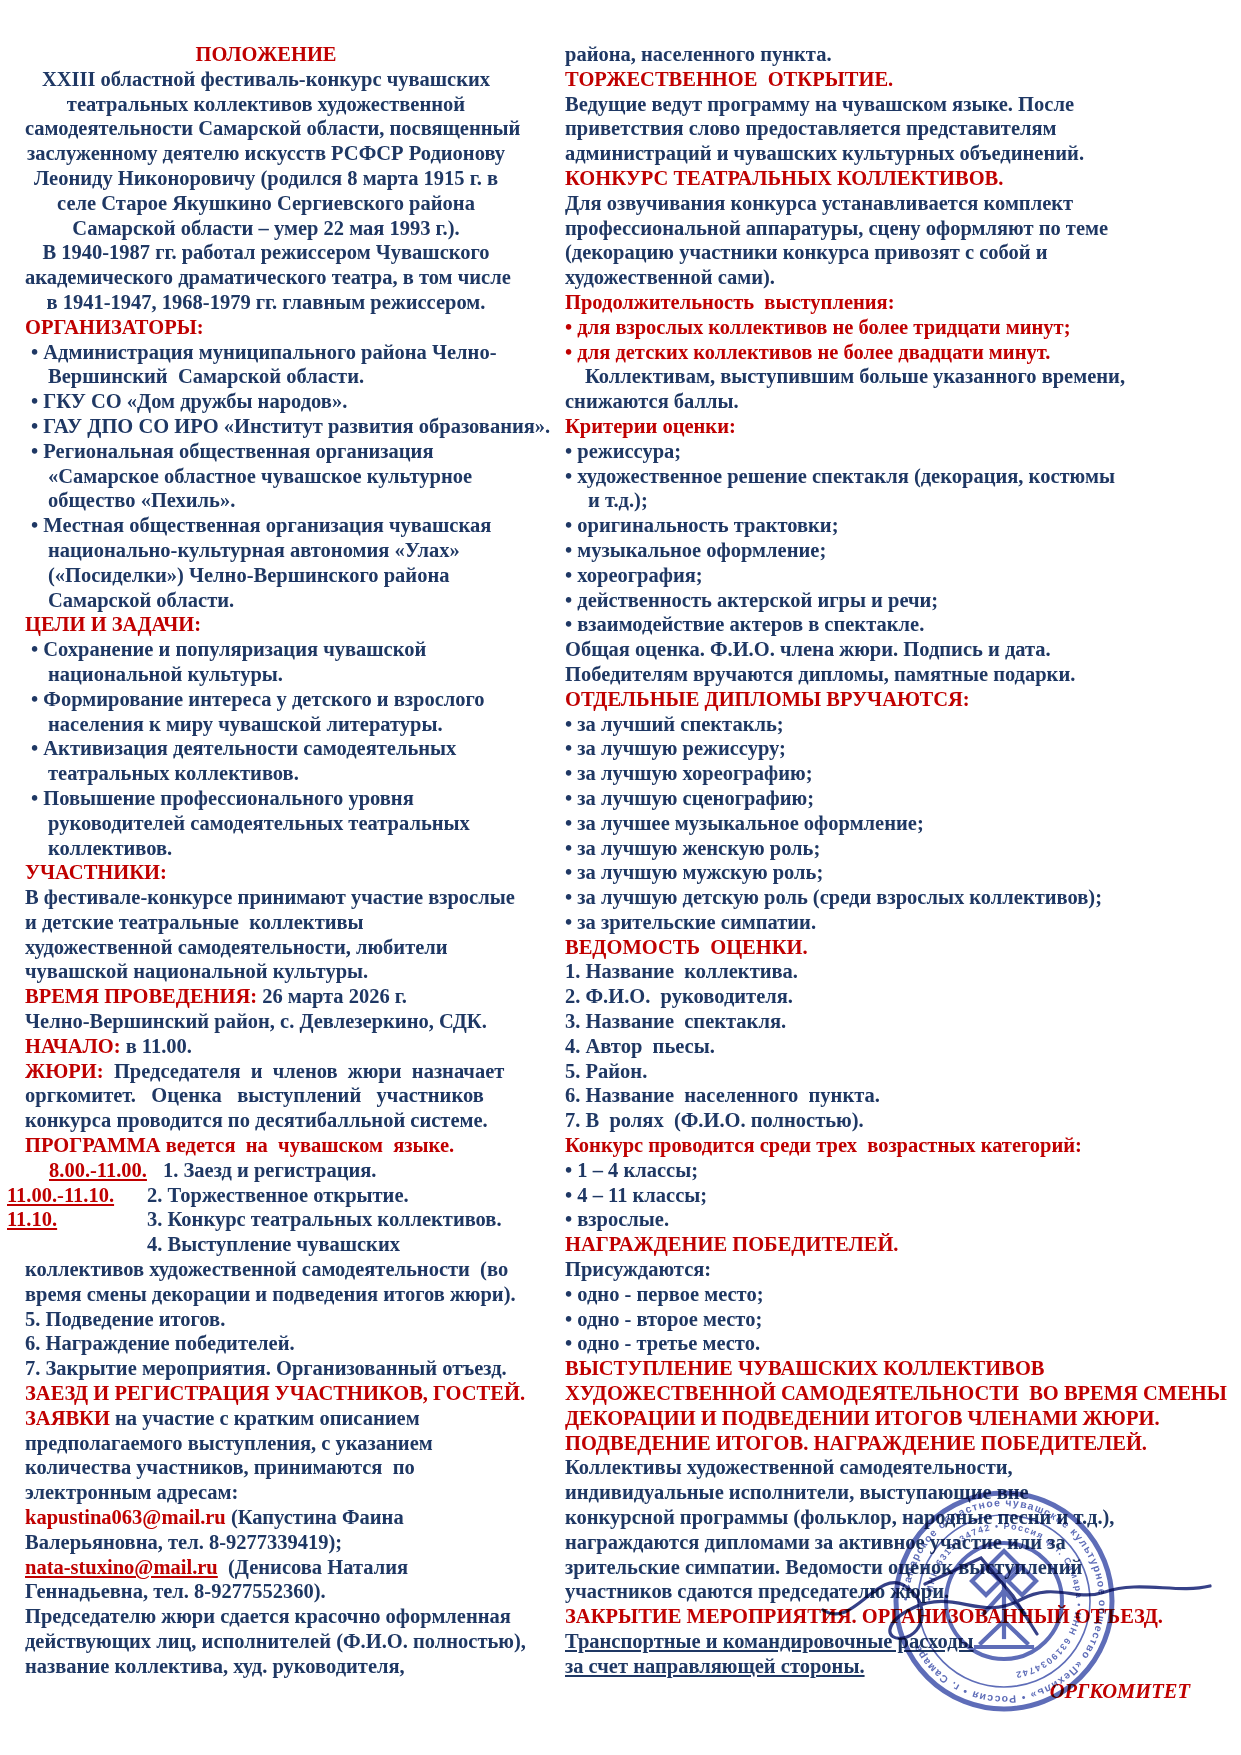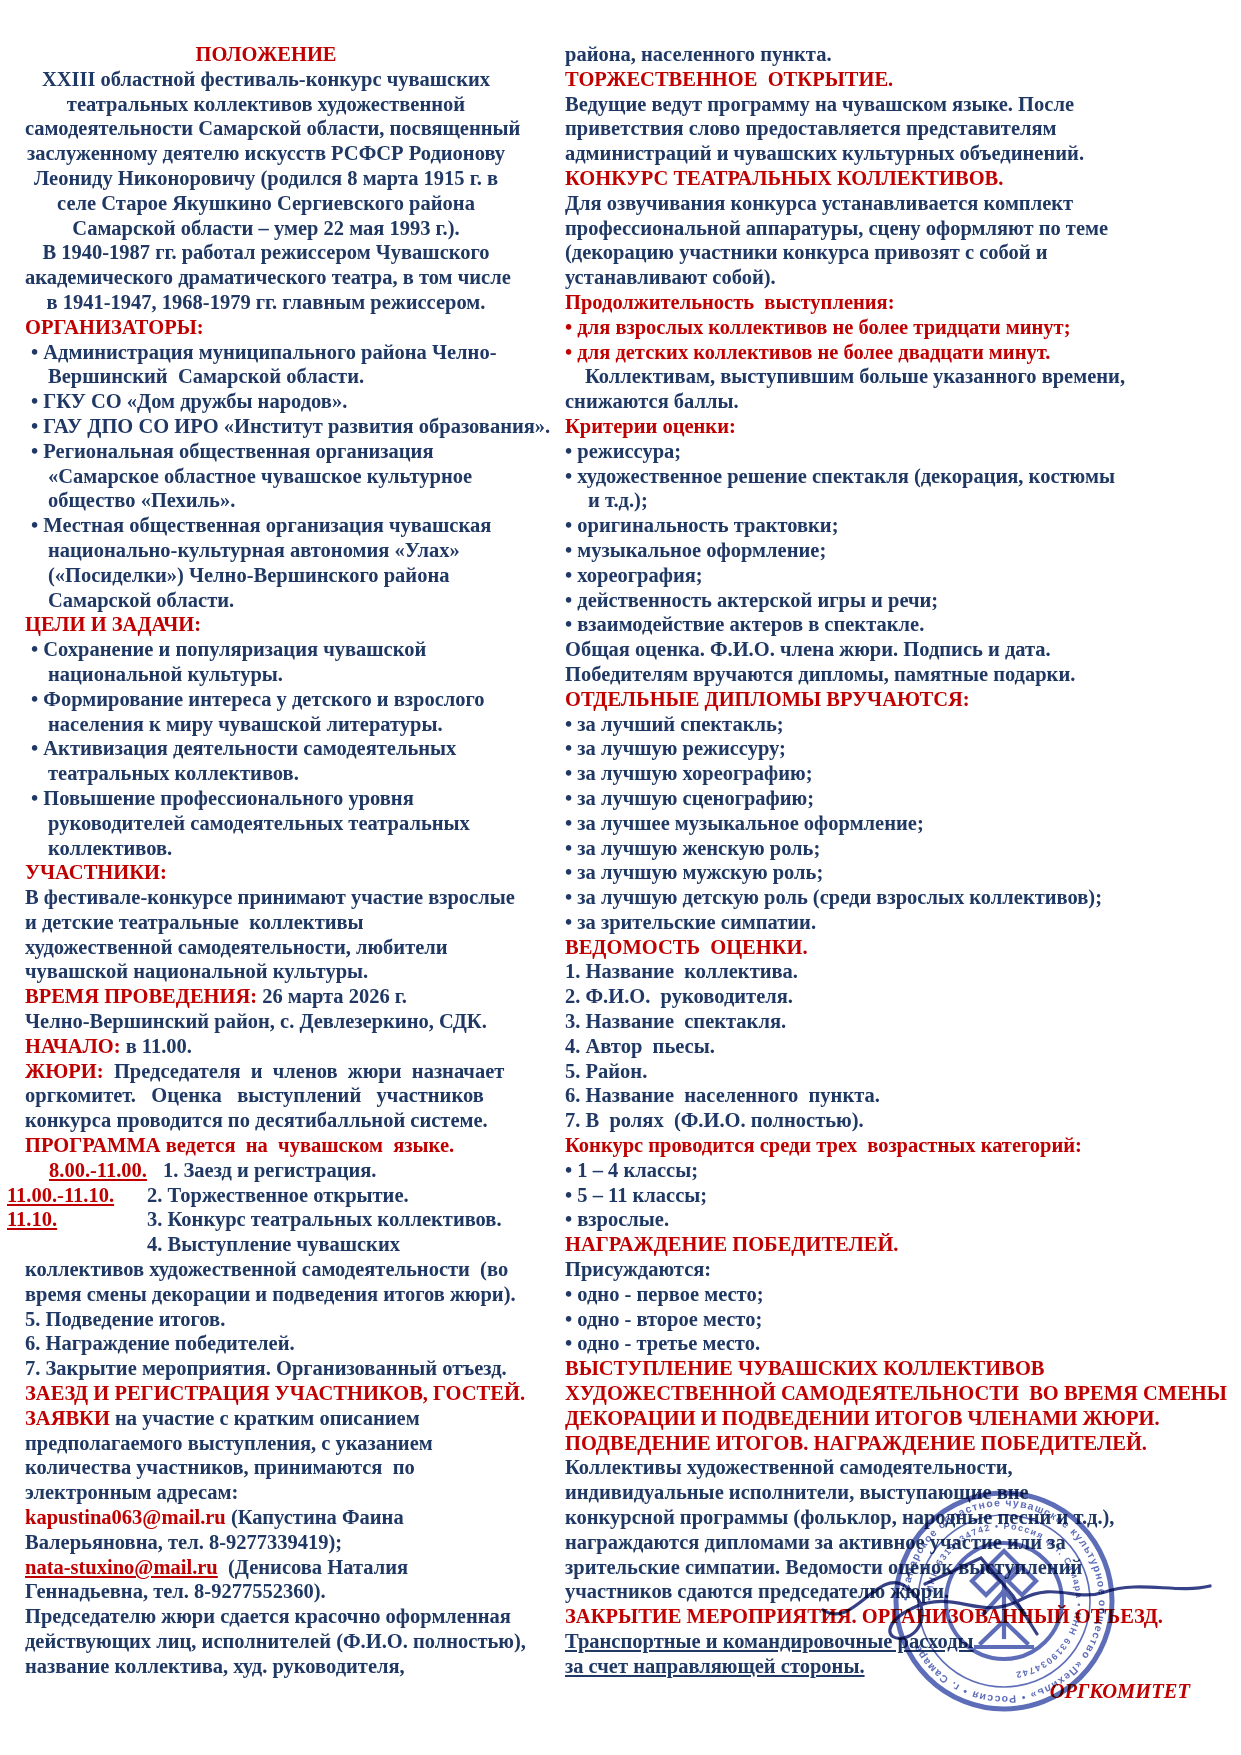--- a/index.html
+++ b/index.html
@@ -101,21 +101,21 @@
   <div class="col col-right" id="col-right">
       <div class="ln"><span class="blue">района, населенного пункта.</span></div>
       <div class="ln"><span class="red">ТОРЖЕСТВЕННОЕ  ОТКРЫТИЕ.</span></div>
       <div class="ln"><span class="blue">Ведущие ведут программу на чувашском языке. После</span></div>
       <div class="ln"><span class="blue">приветствия слово предоставляется представителям</span></div>
       <div class="ln"><span class="blue">администраций и чувашских культурных объединений.</span></div>
       <div class="ln"><span class="red">КОНКУРС ТЕАТРАЛЬНЫХ КОЛЛЕКТИВОВ.</span></div>
       <div class="ln"><span class="blue">Для озвучивания конкурса устанавливается комплект</span></div>
       <div class="ln"><span class="blue">профессиональной аппаратуры, сцену оформляют по теме</span></div>
       <div class="ln"><span class="blue">(декорацию участники конкурса привозят с собой и</span></div>
-      <div class="ln"><span class="blue">устанавливают собой).</span></div>
+      <div class="ln"><span class="blue">художественной сами).</span></div>
       <div class="ln"><span class="red">Продолжительность  выступления:</span></div>
       <div class="ln"><span class="red">• для взрослых коллективов не более тридцати минут;</span></div>
       <div class="ln"><span class="red">• для детских коллективов не более двадцати минут.</span></div>
       <div class="ln ind2"><span class="blue">Коллективам, выступившим больше указанного времени,</span></div>
       <div class="ln"><span class="blue">снижаются баллы.</span></div>
       <div class="ln"><span class="red">Критерии оценки:</span></div>
       <div class="ln"><span class="blue">• режиссура;</span></div>
       <div class="ln"><span class="blue">• художественное решение спектакля (декорация, костюмы</span></div>
       <div class="ln ind1"><span class="blue">и т.д.);</span></div>
       <div class="ln"><span class="blue">• оригинальность трактовки;</span></div>
@@ -138,21 +138,21 @@
       <div class="ln"><span class="red">ВЕДОМОСТЬ  ОЦЕНКИ.</span></div>
       <div class="ln"><span class="blue">1. Название  коллектива.</span></div>
       <div class="ln"><span class="blue">2. Ф.И.О.  руководителя.</span></div>
       <div class="ln"><span class="blue">3. Название  спектакля.</span></div>
       <div class="ln"><span class="blue">4. Автор  пьесы.</span></div>
       <div class="ln"><span class="blue">5. Район.</span></div>
       <div class="ln"><span class="blue">6. Название  населенного  пункта.</span></div>
       <div class="ln"><span class="blue">7. В  ролях  (Ф.И.О. полностью).</span></div>
       <div class="ln"><span class="red">Конкурс проводится среди трех  возрастных категорий:</span></div>
       <div class="ln"><span class="blue">• 1 – 4 классы;</span></div>
-      <div class="ln"><span class="blue">• 5 – 11 классы;</span></div>
+      <div class="ln"><span class="blue">• 4 – 11 классы;</span></div>
       <div class="ln"><span class="blue">• взрослые.</span></div>
       <div class="ln"><span class="red">НАГРАЖДЕНИЕ ПОБЕДИТЕЛЕЙ.</span></div>
       <div class="ln"><span class="blue">Присуждаются:</span></div>
       <div class="ln"><span class="blue">• одно - первое место;</span></div>
       <div class="ln"><span class="blue">• одно - второе место;</span></div>
       <div class="ln"><span class="blue">• одно - третье место.</span></div>
       <div class="ln"><span class="red">ВЫСТУПЛЕНИЕ ЧУВАШСКИХ КОЛЛЕКТИВОВ</span></div>
       <div class="ln"><span class="red">ХУДОЖЕСТВЕННОЙ САМОДЕЯТЕЛЬНОСТИ  ВО ВРЕМЯ СМЕНЫ</span></div>
       <div class="ln"><span class="red">ДЕКОРАЦИИ И ПОДВЕДЕНИИ ИТОГОВ ЧЛЕНАМИ ЖЮРИ.</span></div>
       <div class="ln"><span class="red">ПОДВЕДЕНИЕ ИТОГОВ. НАГРАЖДЕНИЕ ПОБЕДИТЕЛЕЙ.</span></div>

